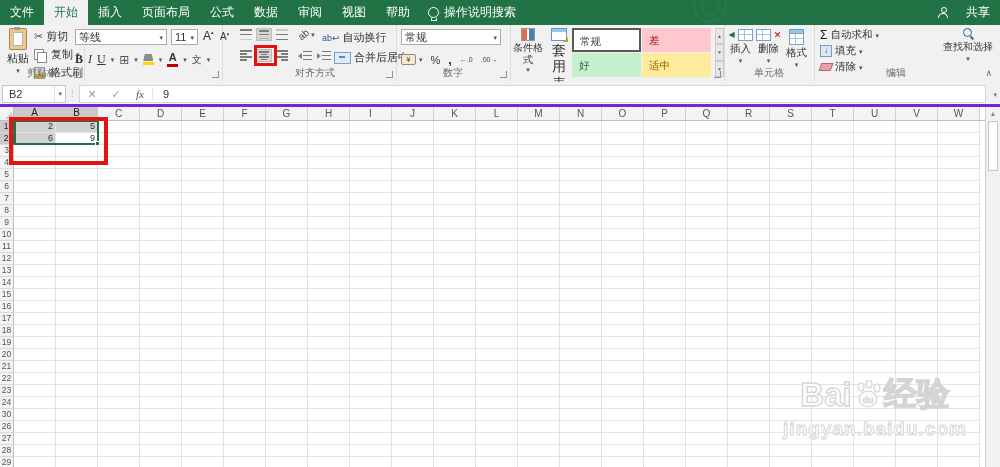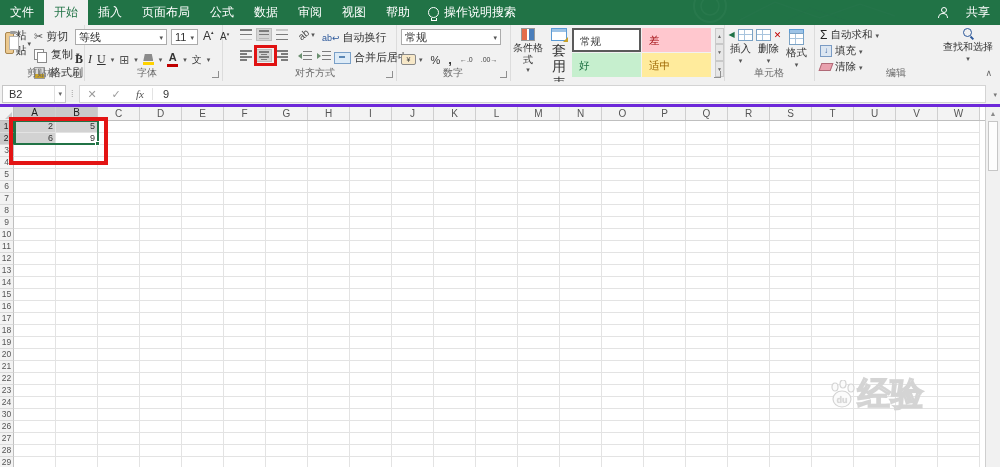--- a/index.html
+++ b/index.html
@@ -22,21 +22,21 @@
   
   .ribbon{position:absolute;left:0;top:25px;width:1000px;height:57px;background:#f1f1f1;border-bottom:1px solid #d0cece;font-size:11px;color:#333;}
   .grp{position:absolute;top:0;height:56px;border-right:1px solid #dcdcdc;}
   .glabel{position:absolute;bottom:1px;left:0;right:0;text-align:center;font-size:10px;color:#696969;}
   .dlg{position:absolute;right:3px;bottom:3px;width:6px;height:6px;border-right:1.5px solid #8f8f8f;border-bottom:1.5px solid #8f8f8f;}
   .chev{font-size:7px;color:#555;line-height:1;}
   .btn{display:flex;align-items:center;gap:3px;white-space:nowrap;}
   .onsel{background:#d5d5d5;border:1px solid #bdbdbd;}
 
   
-  .paste{position:absolute;left:5px;top:3px;width:26px;display:flex;align-items:center;gap:1px;}
+  .paste{position:absolute;left:5px;top:3px;width:26px;display:flex;flex-direction:column;align-items:center;gap:1px;}
   .clip{width:16px;height:20px;background:#ecc98f;border:1px solid #a8854e;border-radius:2px;position:relative;}
   .clip::before{content:"";position:absolute;left:3px;top:3px;width:8px;height:12px;background:#fff;border:1px solid #b5b5b5;}
   .clip::after{content:"";position:absolute;left:4px;top:-2px;width:6px;height:3px;background:#9b9b9b;border-radius:1px;}
   .cliprows{position:absolute;left:34px;top:4px;display:flex;flex-direction:column;gap:3px;}
   .scis{font-size:11px;color:#555;line-height:1;}
   .copyic{width:8px;height:9px;border:1px solid #8a8a8a;background:#fff;position:relative;margin-right:4px;}
   .copyic::after{content:"";position:absolute;left:2px;top:2px;width:8px;height:9px;border:1px solid #8a8a8a;background:#fff;}
   .paintic{width:9px;height:10px;background:linear-gradient(#d9d9d9 0 55%,#c9a227 55%);border:1px solid #9a9a9a;margin-right:2px;}
 
   
@@ -241,21 +241,20 @@
           </span>
           <span class="chev">▾</span>
         <span class="stack">
             <span class="fcA">A</span>
             <span class="rbar"></span>
           </span>
           <span class="chev">▾</span>
         <span class="pinyin">文</span>
           <span class="chev">▾</span>
       </div>
-      <div class="glabel">字体</div>
       <div class="dlg"></div>
     </div>
 
     <div class="grp" style="left:234px;width:162px;">
       <div style="position:absolute;left:4px;top:3px;display:flex;gap:2px;">
         <span class="ali vT">
             <b></b>
             <b></b>
             <b></b>
           </span>
@@ -1232,24 +1231,26 @@
     <div class="red-grid-box"></div>
   </div>
 
   <div class="vscroll">
     <span class="up">▲</span>
     <div class="vthumb"></div>
   </div>
 
   <div class="wm">
     <div class="wm1">
+      <span>Bai</span>
       <svg class="paw" width="30" height="30" viewBox="0 0 30 30">
         <ellipse cx="8" cy="7" rx="3" ry="4" fill="#fbfbfb" stroke="#d4d4d4" stroke-width="1.2"></ellipse>
         <ellipse cx="16" cy="4" rx="3" ry="4" fill="#fbfbfb" stroke="#d4d4d4" stroke-width="1.2"></ellipse>
         <ellipse cx="24" cy="8" rx="3" ry="4" fill="#fbfbfb" stroke="#d4d4d4" stroke-width="1.2"></ellipse>
         <ellipse cx="15" cy="19" rx="9" ry="8" fill="#fbfbfb" stroke="#d4d4d4" stroke-width="1.2"></ellipse>
         <text x="15" y="23" font-size="9" font-weight="bold" text-anchor="middle" fill="#d8d8d8">du</text>
       </svg>
       <span>经验</span>
     </div>
+    <div class="wm2">jingyan.baidu.com</div>
   </div>
 
 </div>
 
 </body></html>

